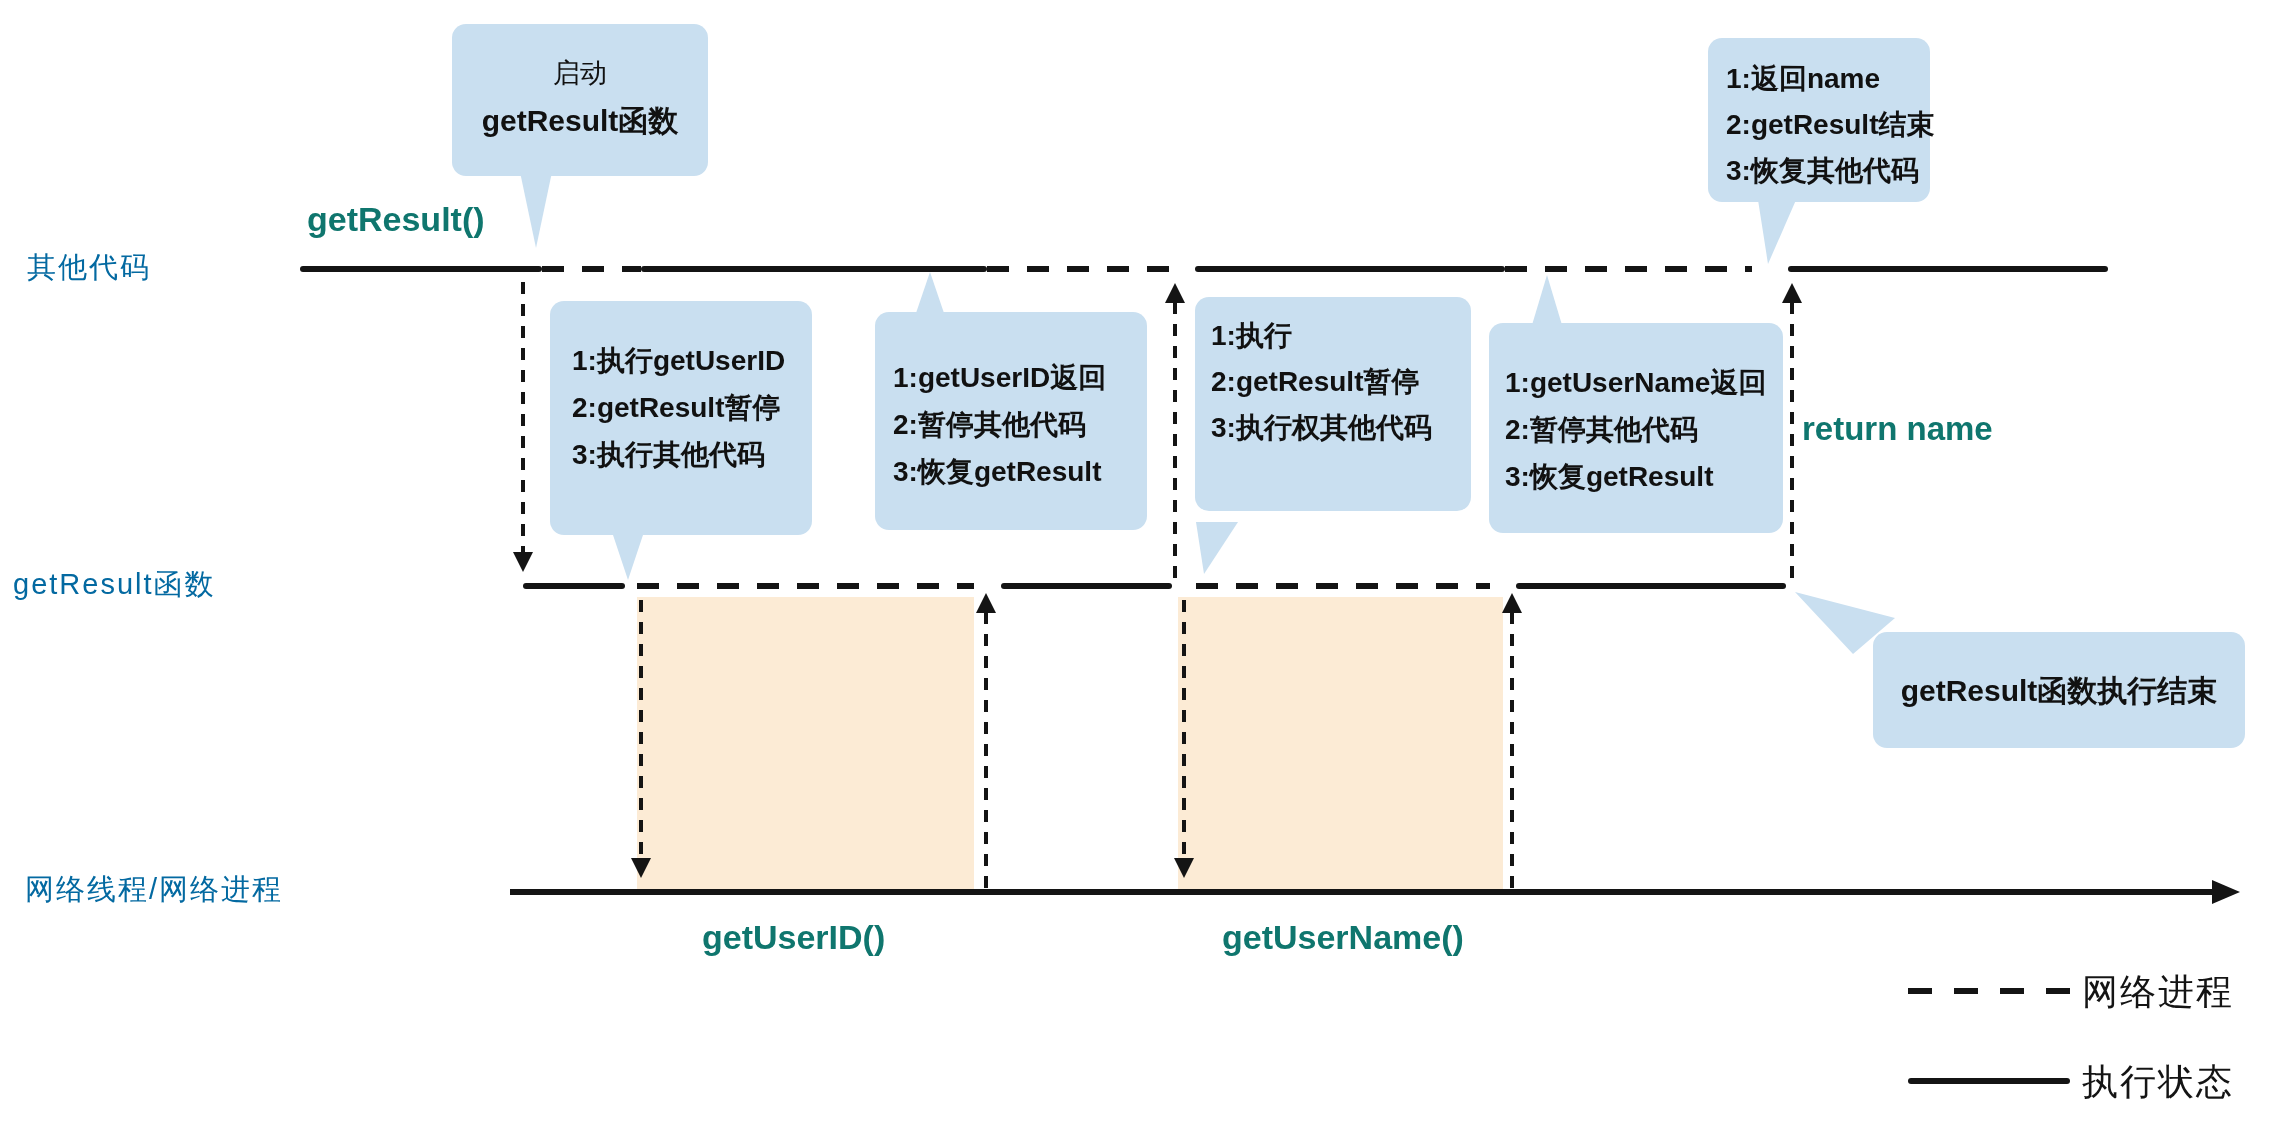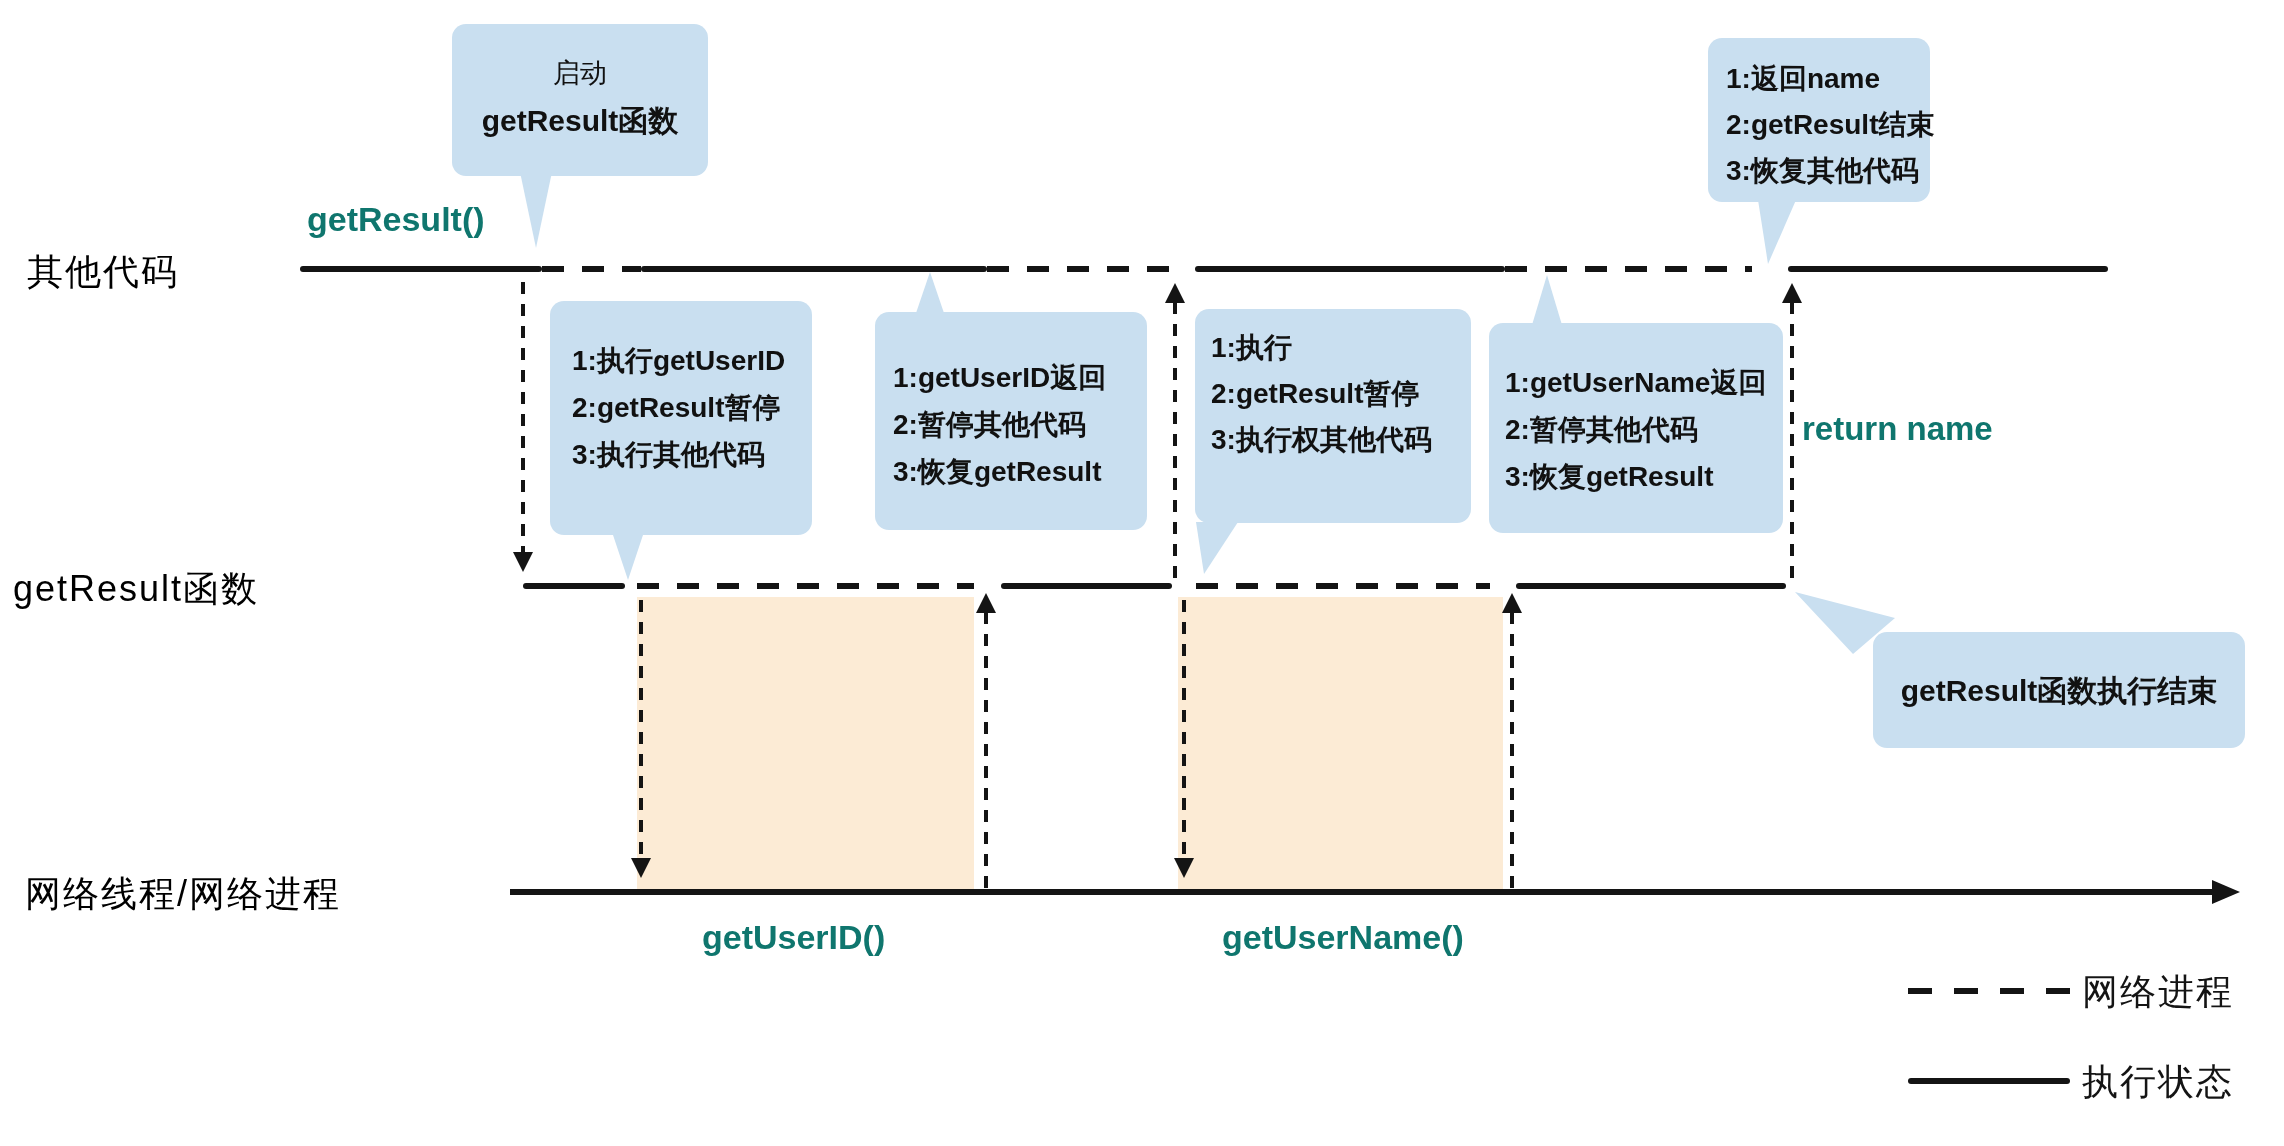--- a/index.html
+++ b/index.html
@@ -2,21 +2,21 @@
 <html><head>
 <meta charset="utf-8">
 <style>
   html,body{margin:0;padding:0;background:#fff;}
   .canvas{
     position:relative; width:2284px; height:1146px; background:#ffffff;
     font-family:"Liberation Sans", sans-serif; color:#141414; overflow:hidden;
   }
   .abs{position:absolute;}
   
-  .lane-label{font-size:36px; letter-spacing:2px; color:#000000; white-space:nowrap;}
+  .lane-label{font-size:29px; letter-spacing:2px; color:#0369a1; white-space:nowrap;}
   
   .h-solid{height:6px; background:#141414; border-radius:3px;}
   .h-dash{height:6px; background:repeating-linear-gradient(90deg,#141414 0 22px,transparent 22px 40px);}
   
   .v-dash{width:4px; background:repeating-linear-gradient(180deg,#141414 0 12px,transparent 12px 22px);}
   .ah-up{width:0;height:0;border-left:10px solid transparent;border-right:10px solid transparent;border-bottom:20px solid #141414;}
   .ah-down{width:0;height:0;border-left:10px solid transparent;border-right:10px solid transparent;border-top:20px solid #141414;}
   .ah-right{width:0;height:0;border-top:12px solid transparent;border-bottom:12px solid transparent;border-left:28px solid #141414;}
   
   .co{background:#C9DFF0; border-radius:14px; color:#111; font-weight:bold; font-size:28px; line-height:47px; white-space:nowrap;}
@@ -93,21 +93,21 @@
   </div>
   <div class="abs tail-down" style="left:612px;top:532px;border-top-width:48px;"></div>
 
   <div class="abs co" style="left:875px;top:312px;width:272px;height:218px;padding-left:18px;box-sizing:border-box;">
     <div class="ln" style="margin-top:42px;">1:getUserID返回</div>
     <div class="ln">2:暂停其他代码</div>
     <div class="ln">3:恢复getResult</div>
   </div>
   <div class="abs tail-up" style="left:915px;top:272px;border-bottom-width:44px;"></div>
 
-  <div class="abs co" style="left:1195px;top:309px;width:276px;height:214px;padding-left:16px;box-sizing:border-box;line-height:46px;">
+  <div class="abs co" style="left:1195px;top:297px;width:276px;height:214px;padding-left:16px;box-sizing:border-box;line-height:46px;">
     <div class="ln" style="margin-top:16px;">1:执行</div>
     <div class="ln">2:getResult暂停</div>
     <div class="ln">3:执行权其他代码</div>
   </div>
   <div class="abs tail-down" style="left:1196px;top:522px;border-left-width:8px;border-right-width:34px;border-top-width:52px;"></div>
 
   <div class="abs co" style="left:1489px;top:323px;width:294px;height:210px;padding-left:16px;box-sizing:border-box;">
     <div class="ln" style="margin-top:36px;">1:getUserName返回</div>
     <div class="ln">2:暂停其他代码</div>
     <div class="ln">3:恢复getResult</div>

